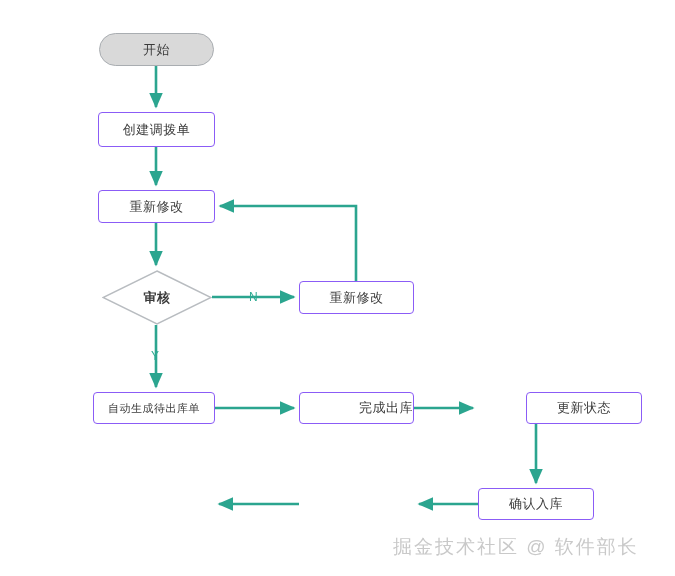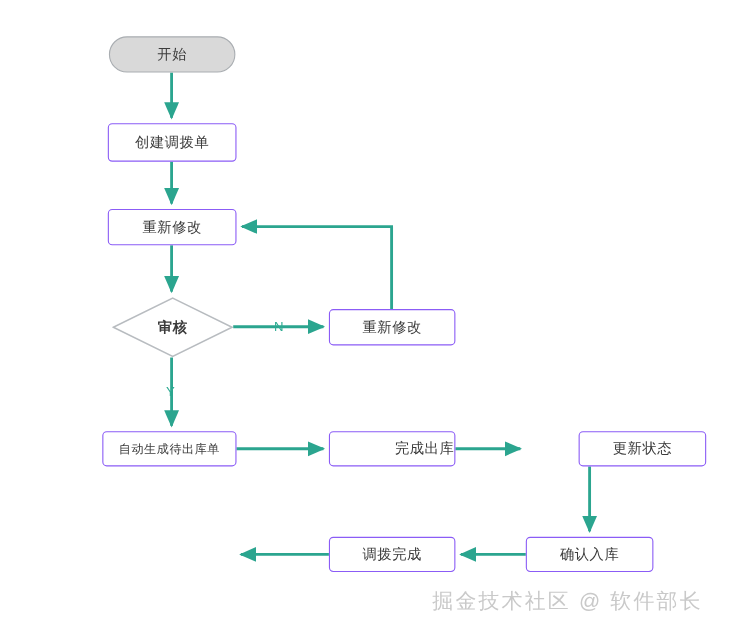--- a/index.html
+++ b/index.html
@@ -141,23 +141,20 @@
   </div>
 
   <div class="node" style="left:478px; top:392px; width:116px; height:32px;margin-left:48px;">
     <span>更新状态</span>
   </div>
 
   <div class="node" style="left:478px; top:488px; width:116px; height:32px;">
     <span>确认入库</span>
   </div>
 
-  <div class="node" style="left:299px; top:488px; width:115px; height:32px;">
-    <span>调拨完成</span>
-  </div>
 
 
   <div class="edge-label" style="left:249px; top:290px;">N</div>
   <div class="edge-label" style="left:151px; top:349px;">Y</div>
 
   <div class="watermark" style="left:393px; top:534px;">掘金技术社区 @ 软件部长</div>
 
 </div>
 
 </body></html>

